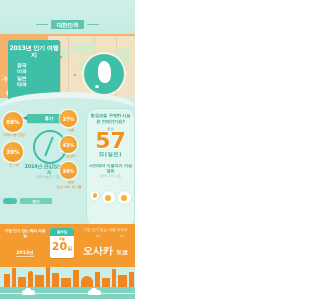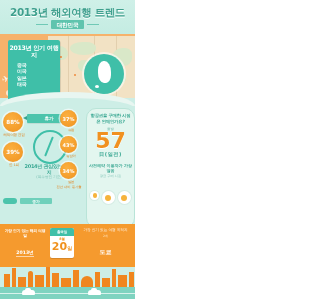--- a/index.html
+++ b/index.html
@@ -186,21 +186,20 @@
        border-radius:3px 3px 1px 1px;}
   .car:before{content:"";position:absolute;left:3px;top:-2.5px;width:6px;
               height:3px;background:#ffffff;border-radius:2px 2px 0 0;}
 </style>
 </head>
 <body>
 
 <div id="poster">
 
   <div class="header">
-    <h1 class="header-title">2013년 해외여행 트렌드</h1>
     <div class="header-sub-wrap">
       <span class="ribbon-tail"></span>
       <span class="header-sub">대한민국</span>
       <span class="ribbon-tail"></span>
     </div>
   </div>
 
   <div class="topband">
     <div class="map-paper">
       <span class="map-fold" style="left:20px"></span>
@@ -305,20 +304,24 @@
       <div class="cal-month">8월</div>
       <div class="cal-day">
         <span>20</span><small>일</small>
       </div>
     </div>
 
     <div class="ob-right">
       <div class="ob-rcap">가장 인기 있는 여행 목적지</div>
       <div class="city-row">
         <span>
+          <span class="city-rank">1위</span>
+          <span class="city-1">오사카</span>
+        </span>
+        <span>
           <span class="city-rank">2위</span>
           <span class="city-2">도쿄</span>
         </span>
       </div>
     </div>
   </div>
 
   <div class="footer">
     <span class="sky-strip"></span>
     <span class="bld" style="left:4px;width:6px;height:13px"></span>

